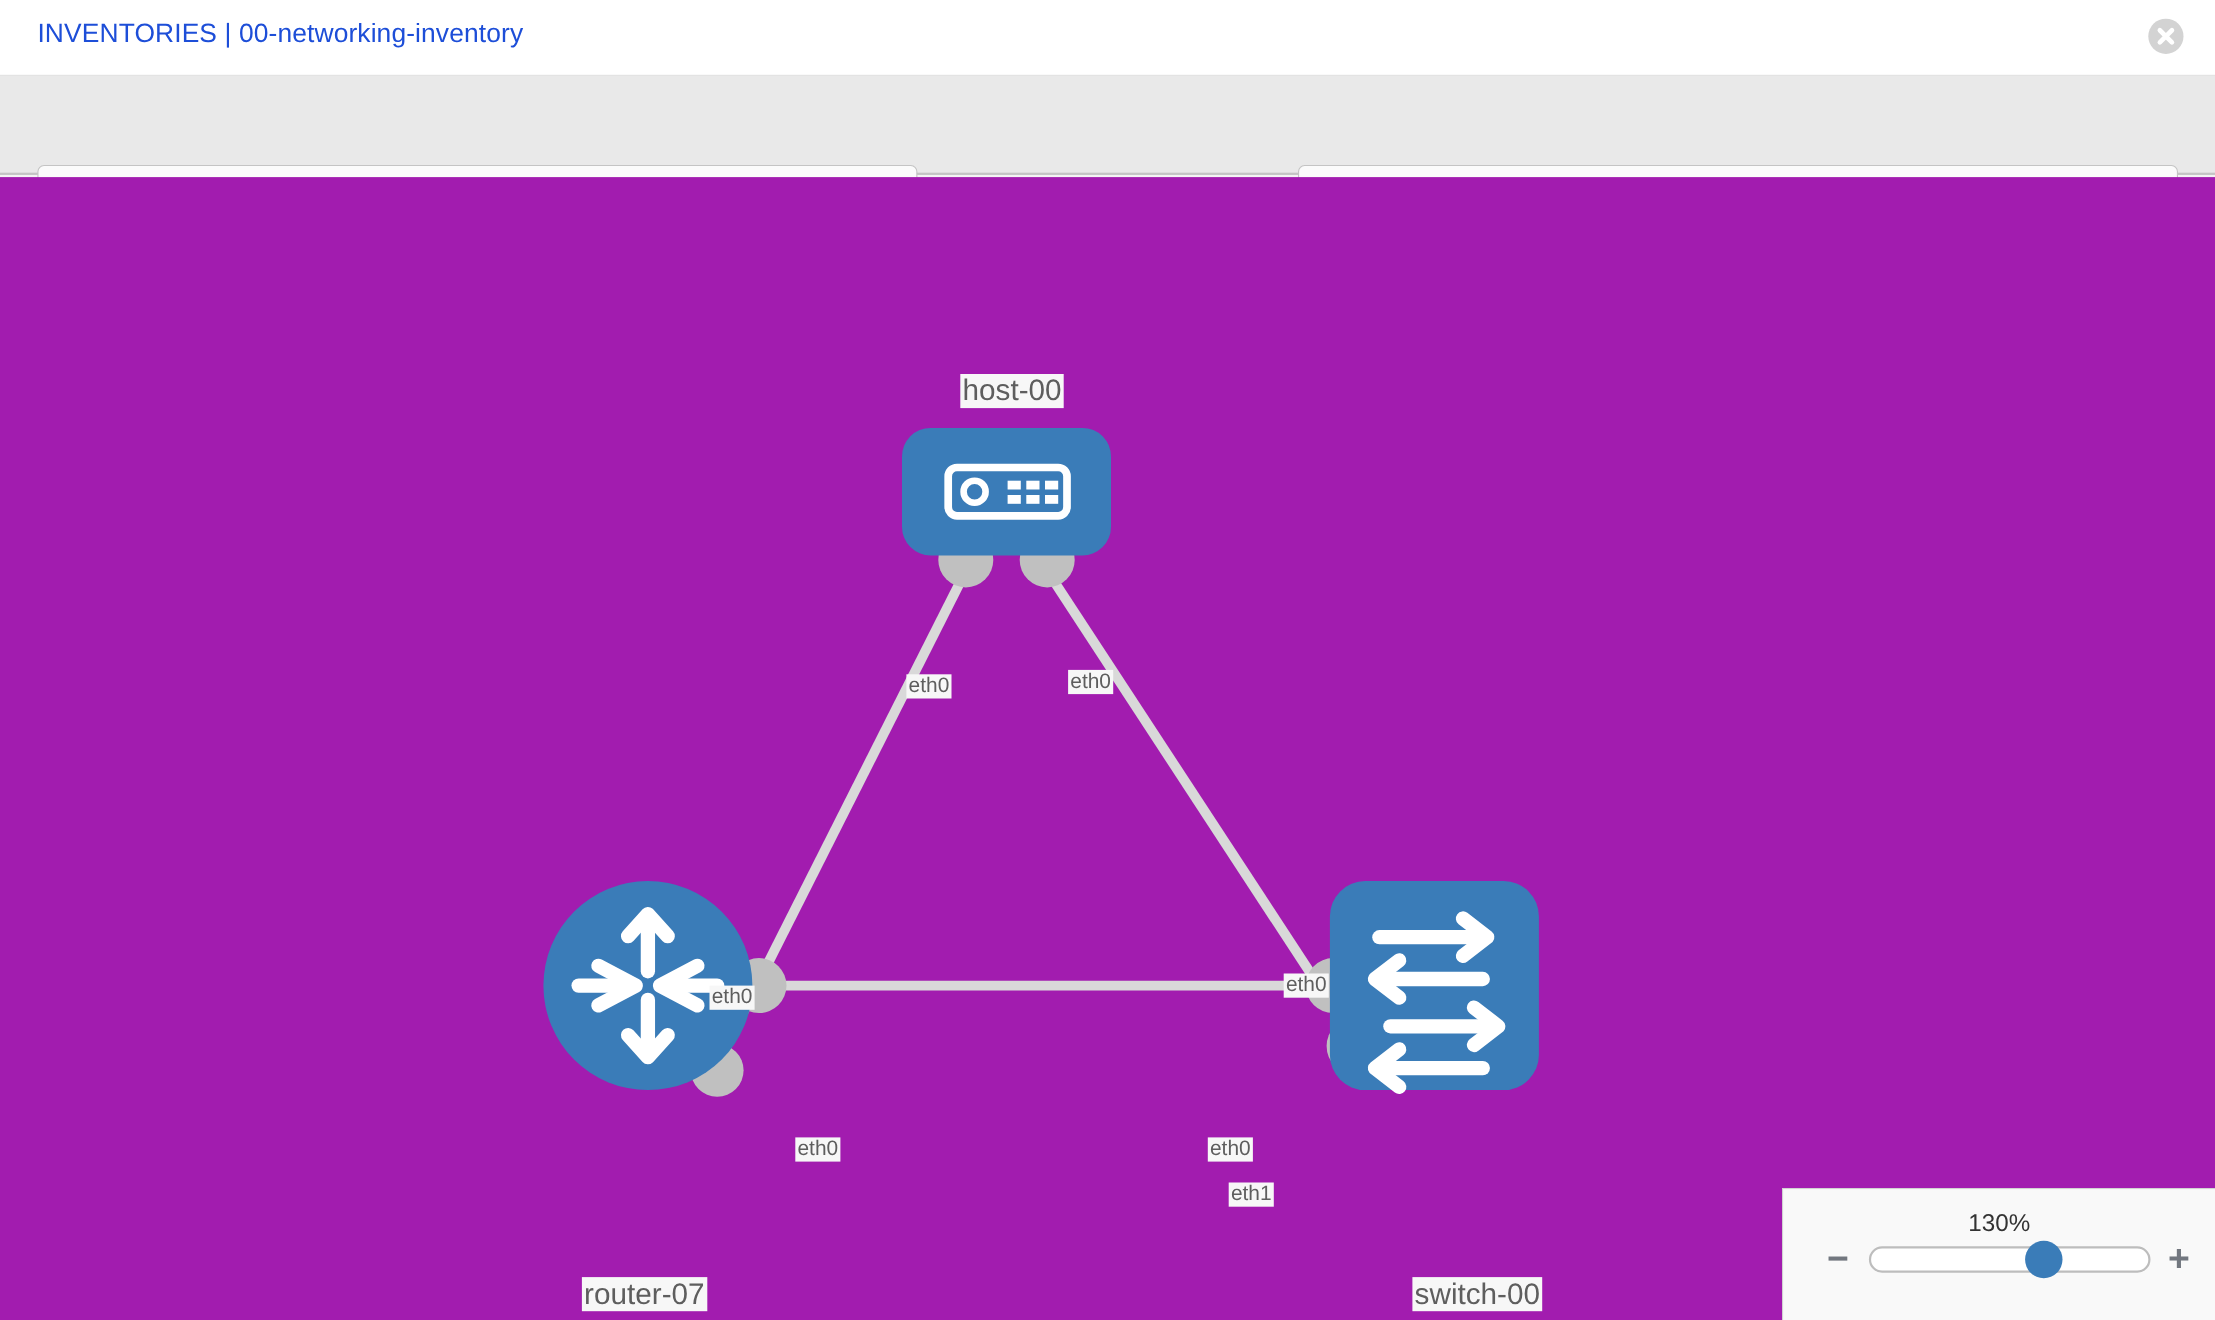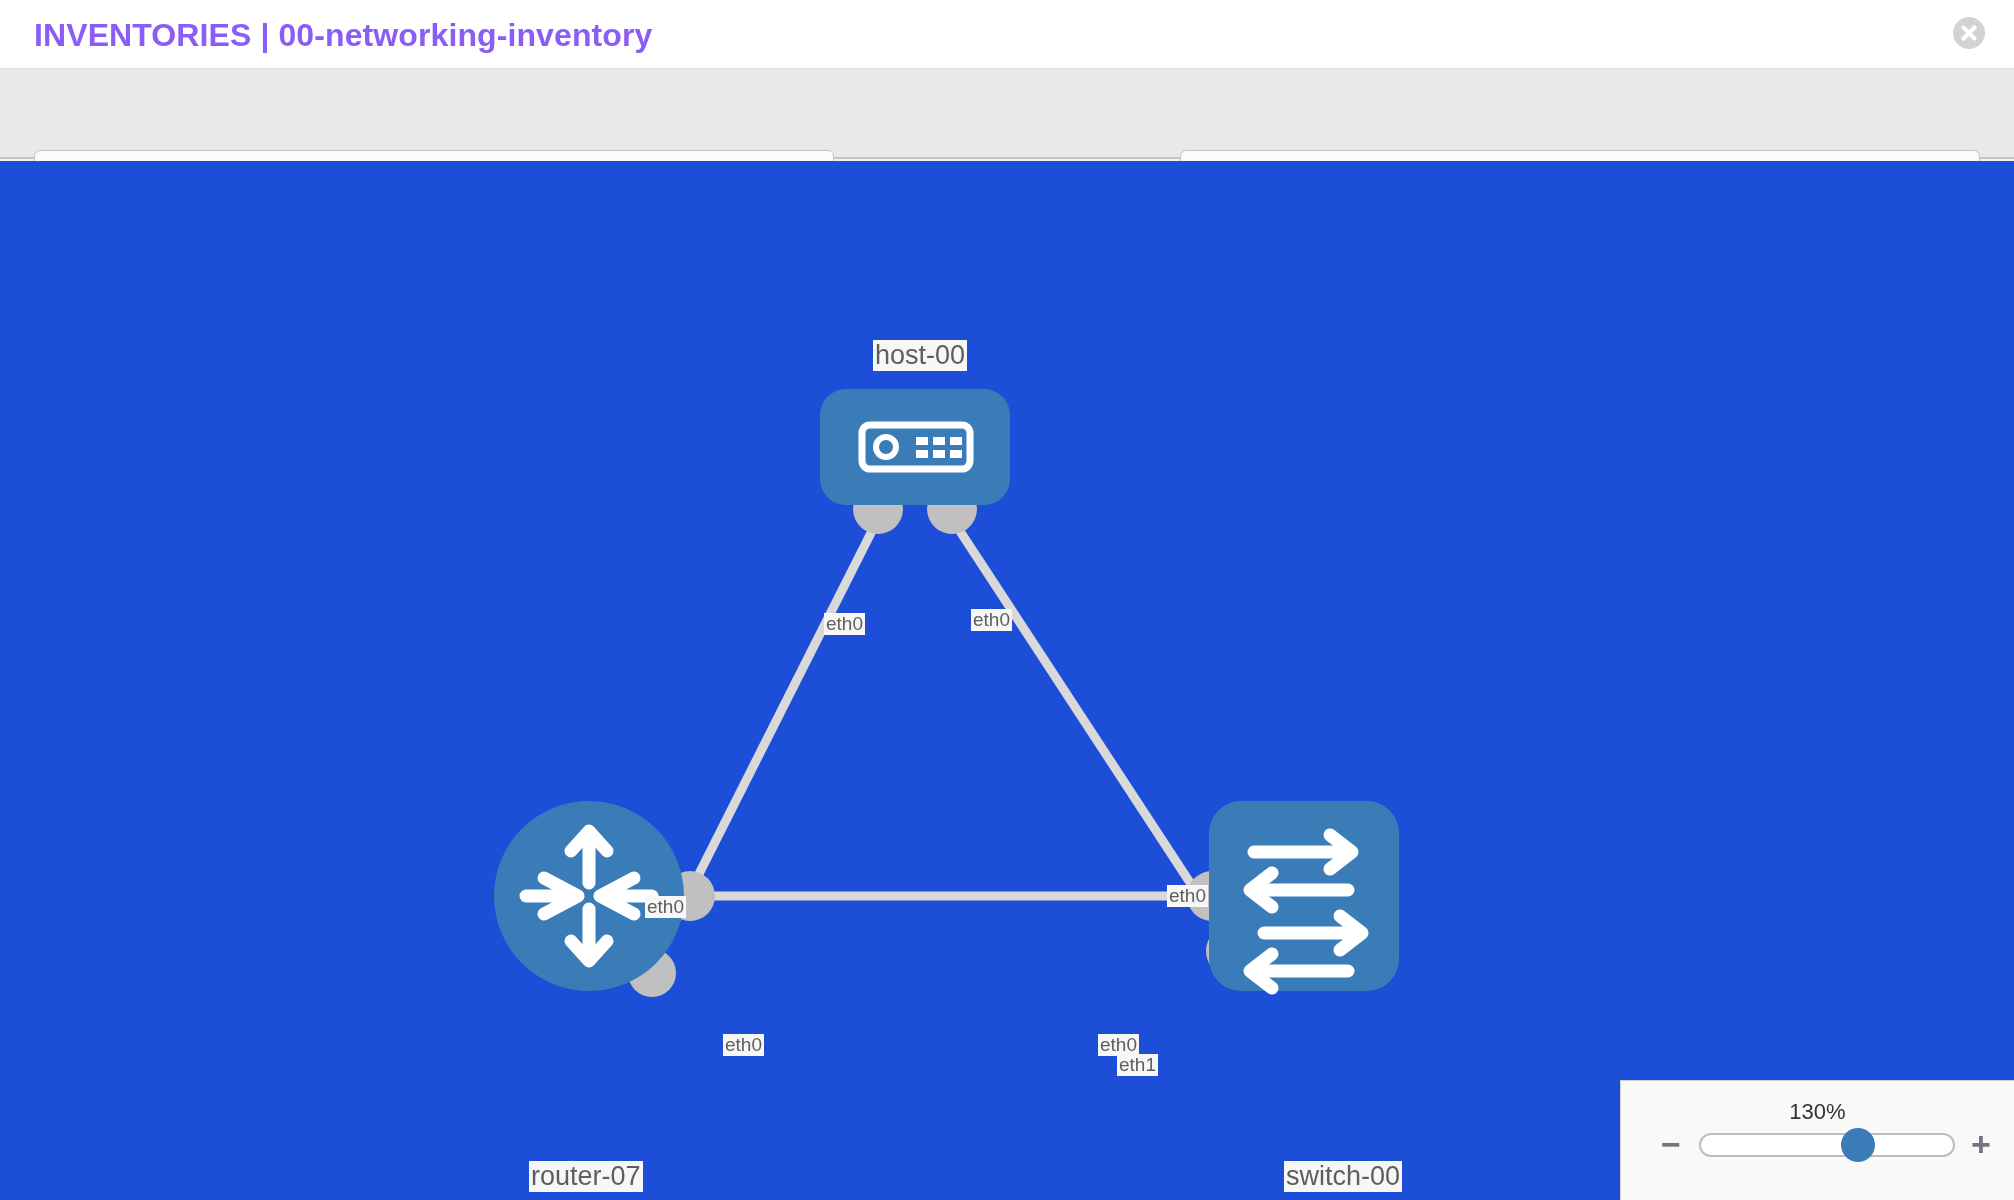--- a/index.html
+++ b/index.html
@@ -24,23 +24,23 @@
     top: 0; left: 0;
     width: 2014px;
     height: 69px;
     background: #ffffff;
     border-bottom: 1px solid #e0e0e0;
   }
   .page-title {
     position: absolute;
     left: 34px;
     top: 17px;
-    font-size: 32px;
-    font-weight: bold;
-    color: #8b5cf6;
+    font-size: 24px;
+    font-weight: normal;
+    color: #1d4ed8;
     letter-spacing: 0.1px;
     white-space: nowrap;
   }
   .close-btn {
     position: absolute;
     right: 28px;
     top: 16px;
     width: 34px; height: 34px;
     cursor: pointer;
   }
@@ -89,21 +89,21 @@
   }
   #wrench-icon { left: 1040px; }
   #key-icon    { left: 1108px; }
 
   
   .canvas {
     position: absolute;
     top: 161px; left: 0;
     width: 2014px;
     height: 1039px;
-    background: #1d4ed8;
+    background: #a21caf;
     overflow: hidden;
   }
   .graph-svg { position: absolute; top: 0; left: 0; }
 
   
   .node-label {
     position: absolute;
     font-size: 27px;
     color: #5e5e5e;
     background: #f7f7f7;
@@ -290,21 +290,21 @@
     <div class="iface-label" style="left:971px; top:448px;">eth0</div>
 
     <div class="iface-label" style="left:645px; top:735px;">eth0</div>
 
     <div class="iface-label" style="left:1167px; top:724px;">eth0</div>
 
     <div class="iface-label" style="left:723px; top:873px;">eth0</div>
 
     <div class="iface-label" style="left:1098px; top:873px;">eth0</div>
 
-    <div class="iface-label" style="left:1117px; top:893px;">eth1</div>
+    <div class="iface-label" style="left:1117px; top:914px;">eth1</div>
   </div>
 
   <div class="zoom-panel">
     <div class="zoom-level">130%</div>
 
     <div class="zoom-minus">−</div>
 
     <div class="zoom-track">
       <div class="zoom-thumb" id="zoom-thumb" style="left: 140px;"></div>
     </div>

